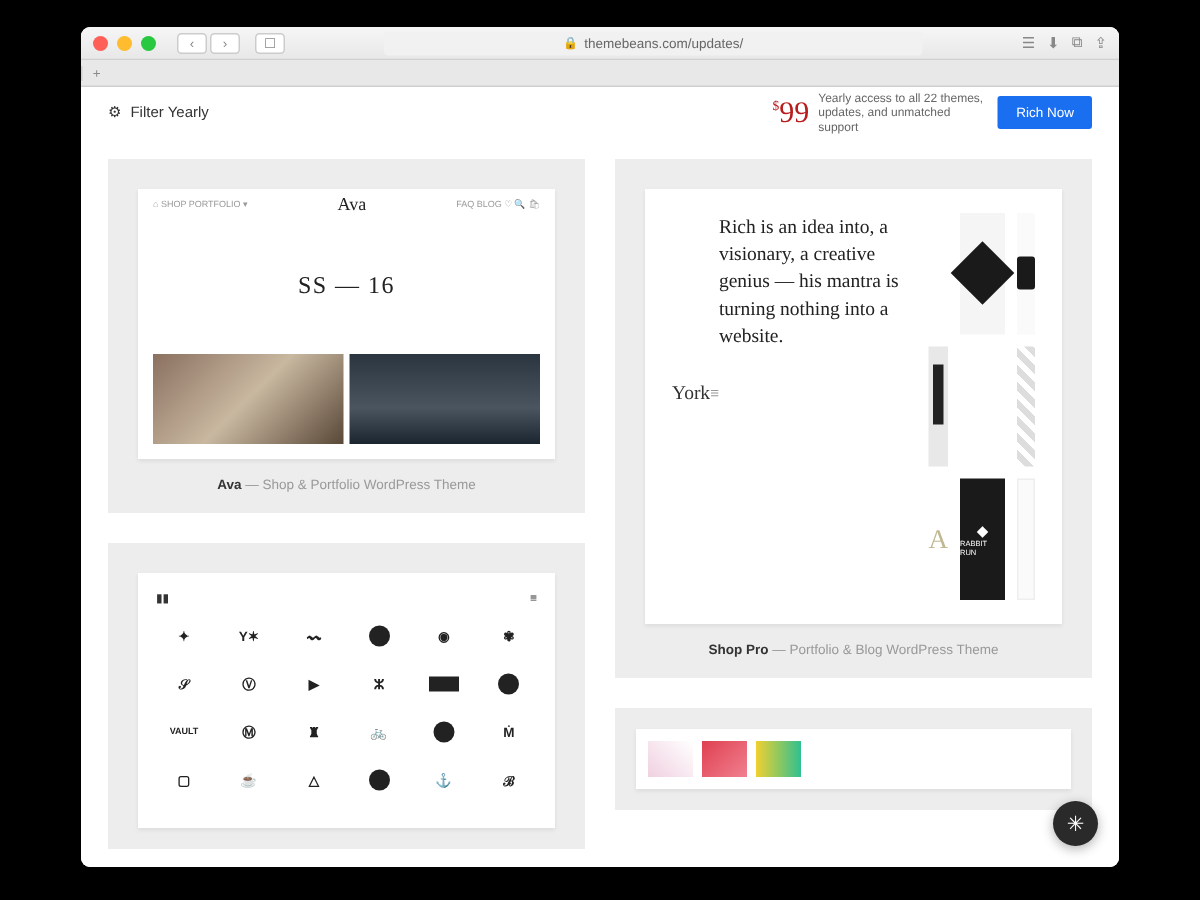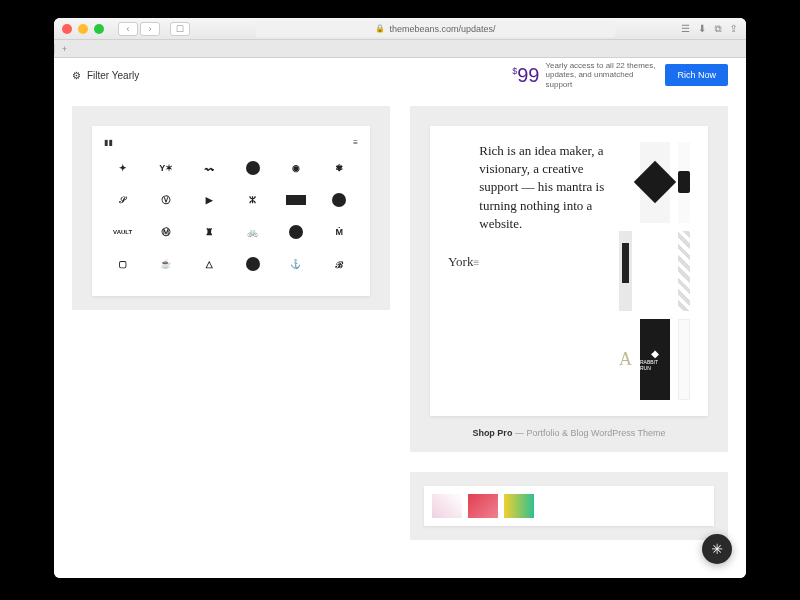--- a/index.html
+++ b/index.html
@@ -16,21 +16,21 @@
 .lock{font-size:8px}
 .tbicons{display:flex;gap:8px;color:#888;font-size:10px}
 .tabbar{height:18px;background:#e8e8e8;border-bottom:1px solid #d0d0d0;display:flex;align-items:center;font-size:9px}
 .tab{flex:1;text-align:center;color:#555;padding:2px}
 .tabplus{width:20px;text-align:center;color:#888;border-left:1px solid #d0d0d0}
 .content{height:520px;overflow:hidden;background:#fff;position:relative}
 .topbar{height:34px;display:flex;align-items:center;justify-content:space-between;padding:0 18px;border-bottom:0}
 .filter{display:flex;align-items:center;gap:6px;font-size:10px;color:#333}
 .right{display:flex;align-items:center;gap:10px}
 .price{display:flex;align-items:center;gap:6px}
-.pricenum{font-family:Liberation Sans, sans-serif;font-size:20px;color:#4c1d95}
+.pricenum{font-family:Liberation Serif, serif;font-size:20px;color:#b91c1c}
 .pricesup{font-size:9px;vertical-align:super}
 .pricetxt{font-size:8px;color:#666;line-height:1.2;max-width:110px}
 .joinbtn{background:#1a6ef0;color:#fff;font-size:9px;padding:6px 12px;border-radius:2px;border:none}
 .grid{display:flex;gap:20px;padding:14px 18px}
 .col{flex:1;display:flex;flex-direction:column;gap:20px}
 .card{background:#ededed;padding:20px 20px 14px;display:flex;flex-direction:column;align-items:center}
 .preview{background:#fff;width:100%;box-shadow:0 1px 3px rgba(0,0,0,0.08)}
 .caption{margin-top:12px;font-size:9px;color:#999}
 .caption b{color:#333;font-weight:600}
 
@@ -119,20 +119,35 @@
           <span class="pricenum"><sup class="pricesup">$</sup><span>99</span></span>
           <span class="pricetxt">Yearly access to all 22 themes, updates, and unmatched support</span>
         </div>
         <button class="joinbtn">Rich Now</button>
       </div>
     </div>
 
     <div class="grid">
       <div class="col">
 
+        <div class="card">
+          <div class="preview ava">
+            <div class="ava-hdr">
+              <span>⌂  SHOP  PORTFOLIO  ▾</span>
+              <span class="ava-logo">Ava</span>
+              <span>FAQ  BLOG  ♡  🔍  🛍</span>
+            </div>
+            <div class="ava-title">SS — 16</div>
+            <div class="ava-imgs">
+              <div class="ava-img a"></div>
+              <div class="ava-img b"></div>
+            </div>
+          </div>
+          <div class="caption"><b>Ava</b><span> — Shop &amp; Portfolio WordPress Theme</span></div>
+        </div>
 
         <div class="card">
           <div class="preview logos">
             <div class="logos-hdr">
               <span>▮▮</span>
               <span>≡</span>
             </div>
             <div class="logogrid">
               <div class="lcell">✦</div>
               <div class="lcell">Y✶</div>
@@ -163,21 +178,21 @@
         </div>
       </div>
 
       <div class="col">
         <div class="card">
           <div class="preview york">
             <div class="york-hdr">
               <span class="york-logo">York</span>
               <span class="york-burger">≡</span>
             </div>
-            <div class="york-text">Rich is an idea maker, a visionary, a creative support — his mantra is turning nothing into a website.</div>
+            <div class="york-text">Rich is an idea into, a visionary, a creative genius — his mantra is turning nothing into a website.</div>
             <div class="york-gal">
               <div class="ycell" style="background:transparent"></div>
               <div class="ycell bag"></div>
               <div class="ycell phone"></div>
               <div class="ycell monitor"></div>
               <div class="ycell" style="background:transparent"></div>
               <div class="ycell pattern"></div>
               <div class="ycell letter">A</div>
               <div class="ycell dark">
                   <span style="font-size:5px">RABBIT RUN</span>

